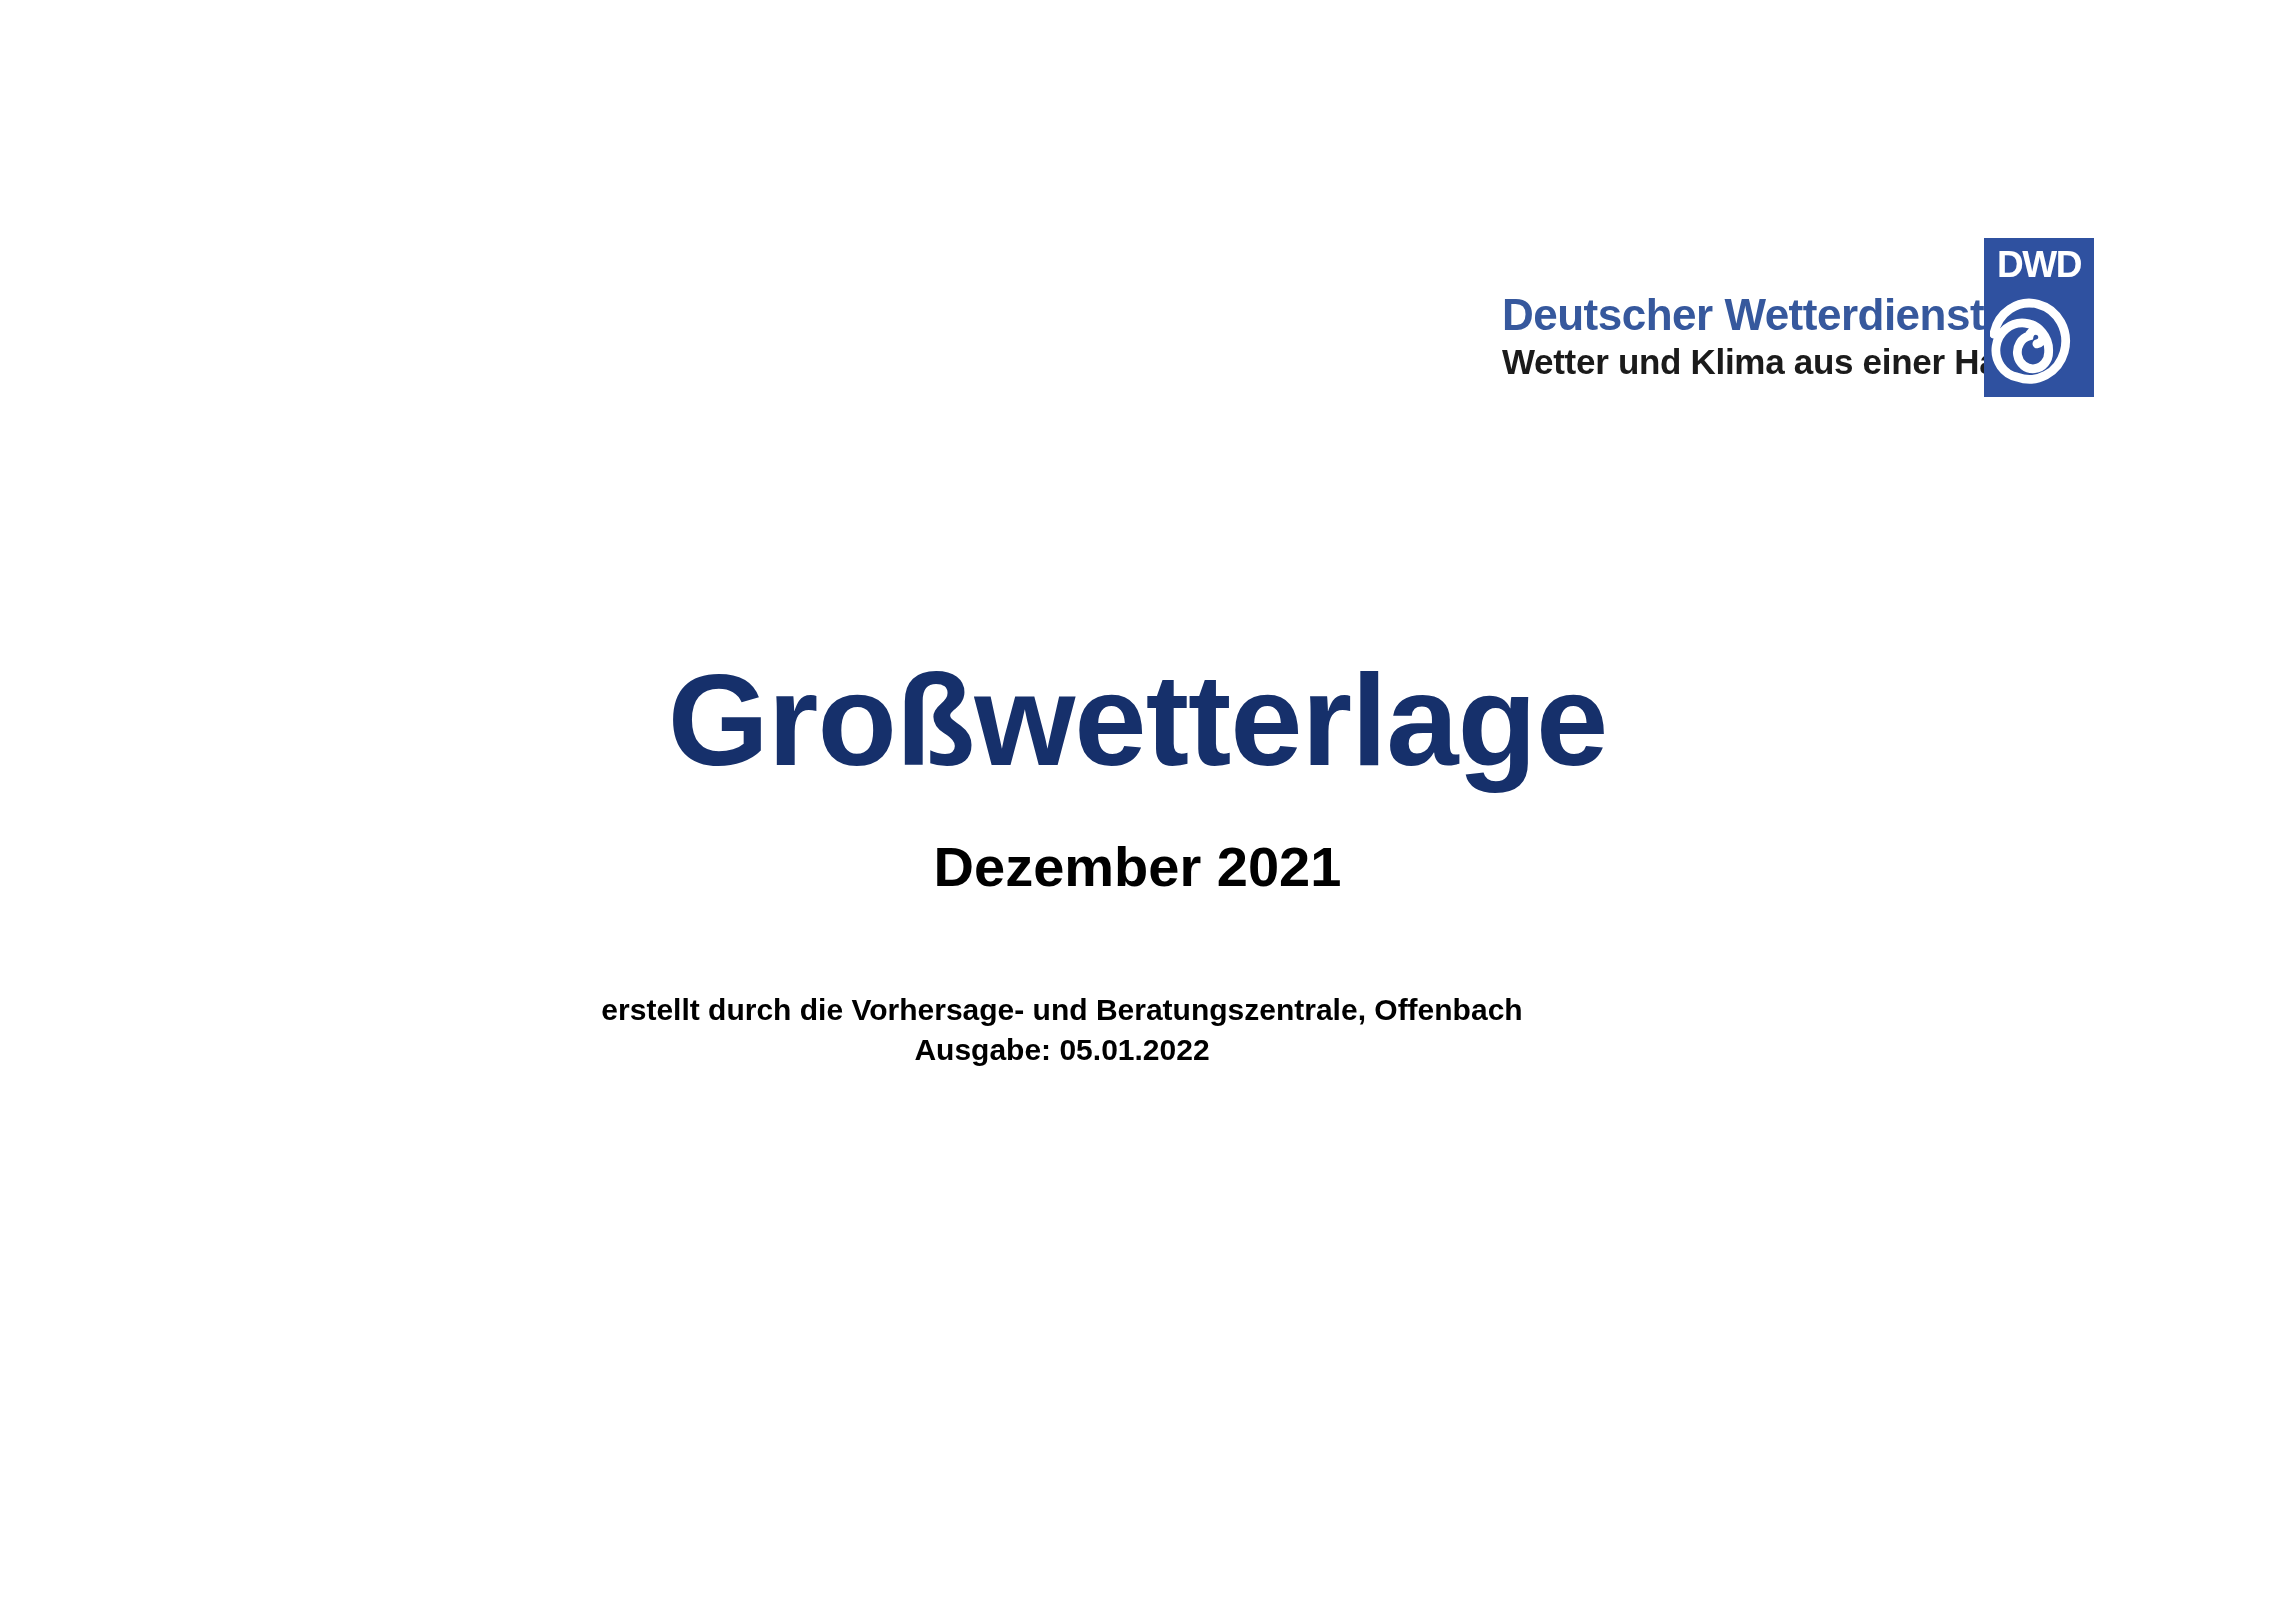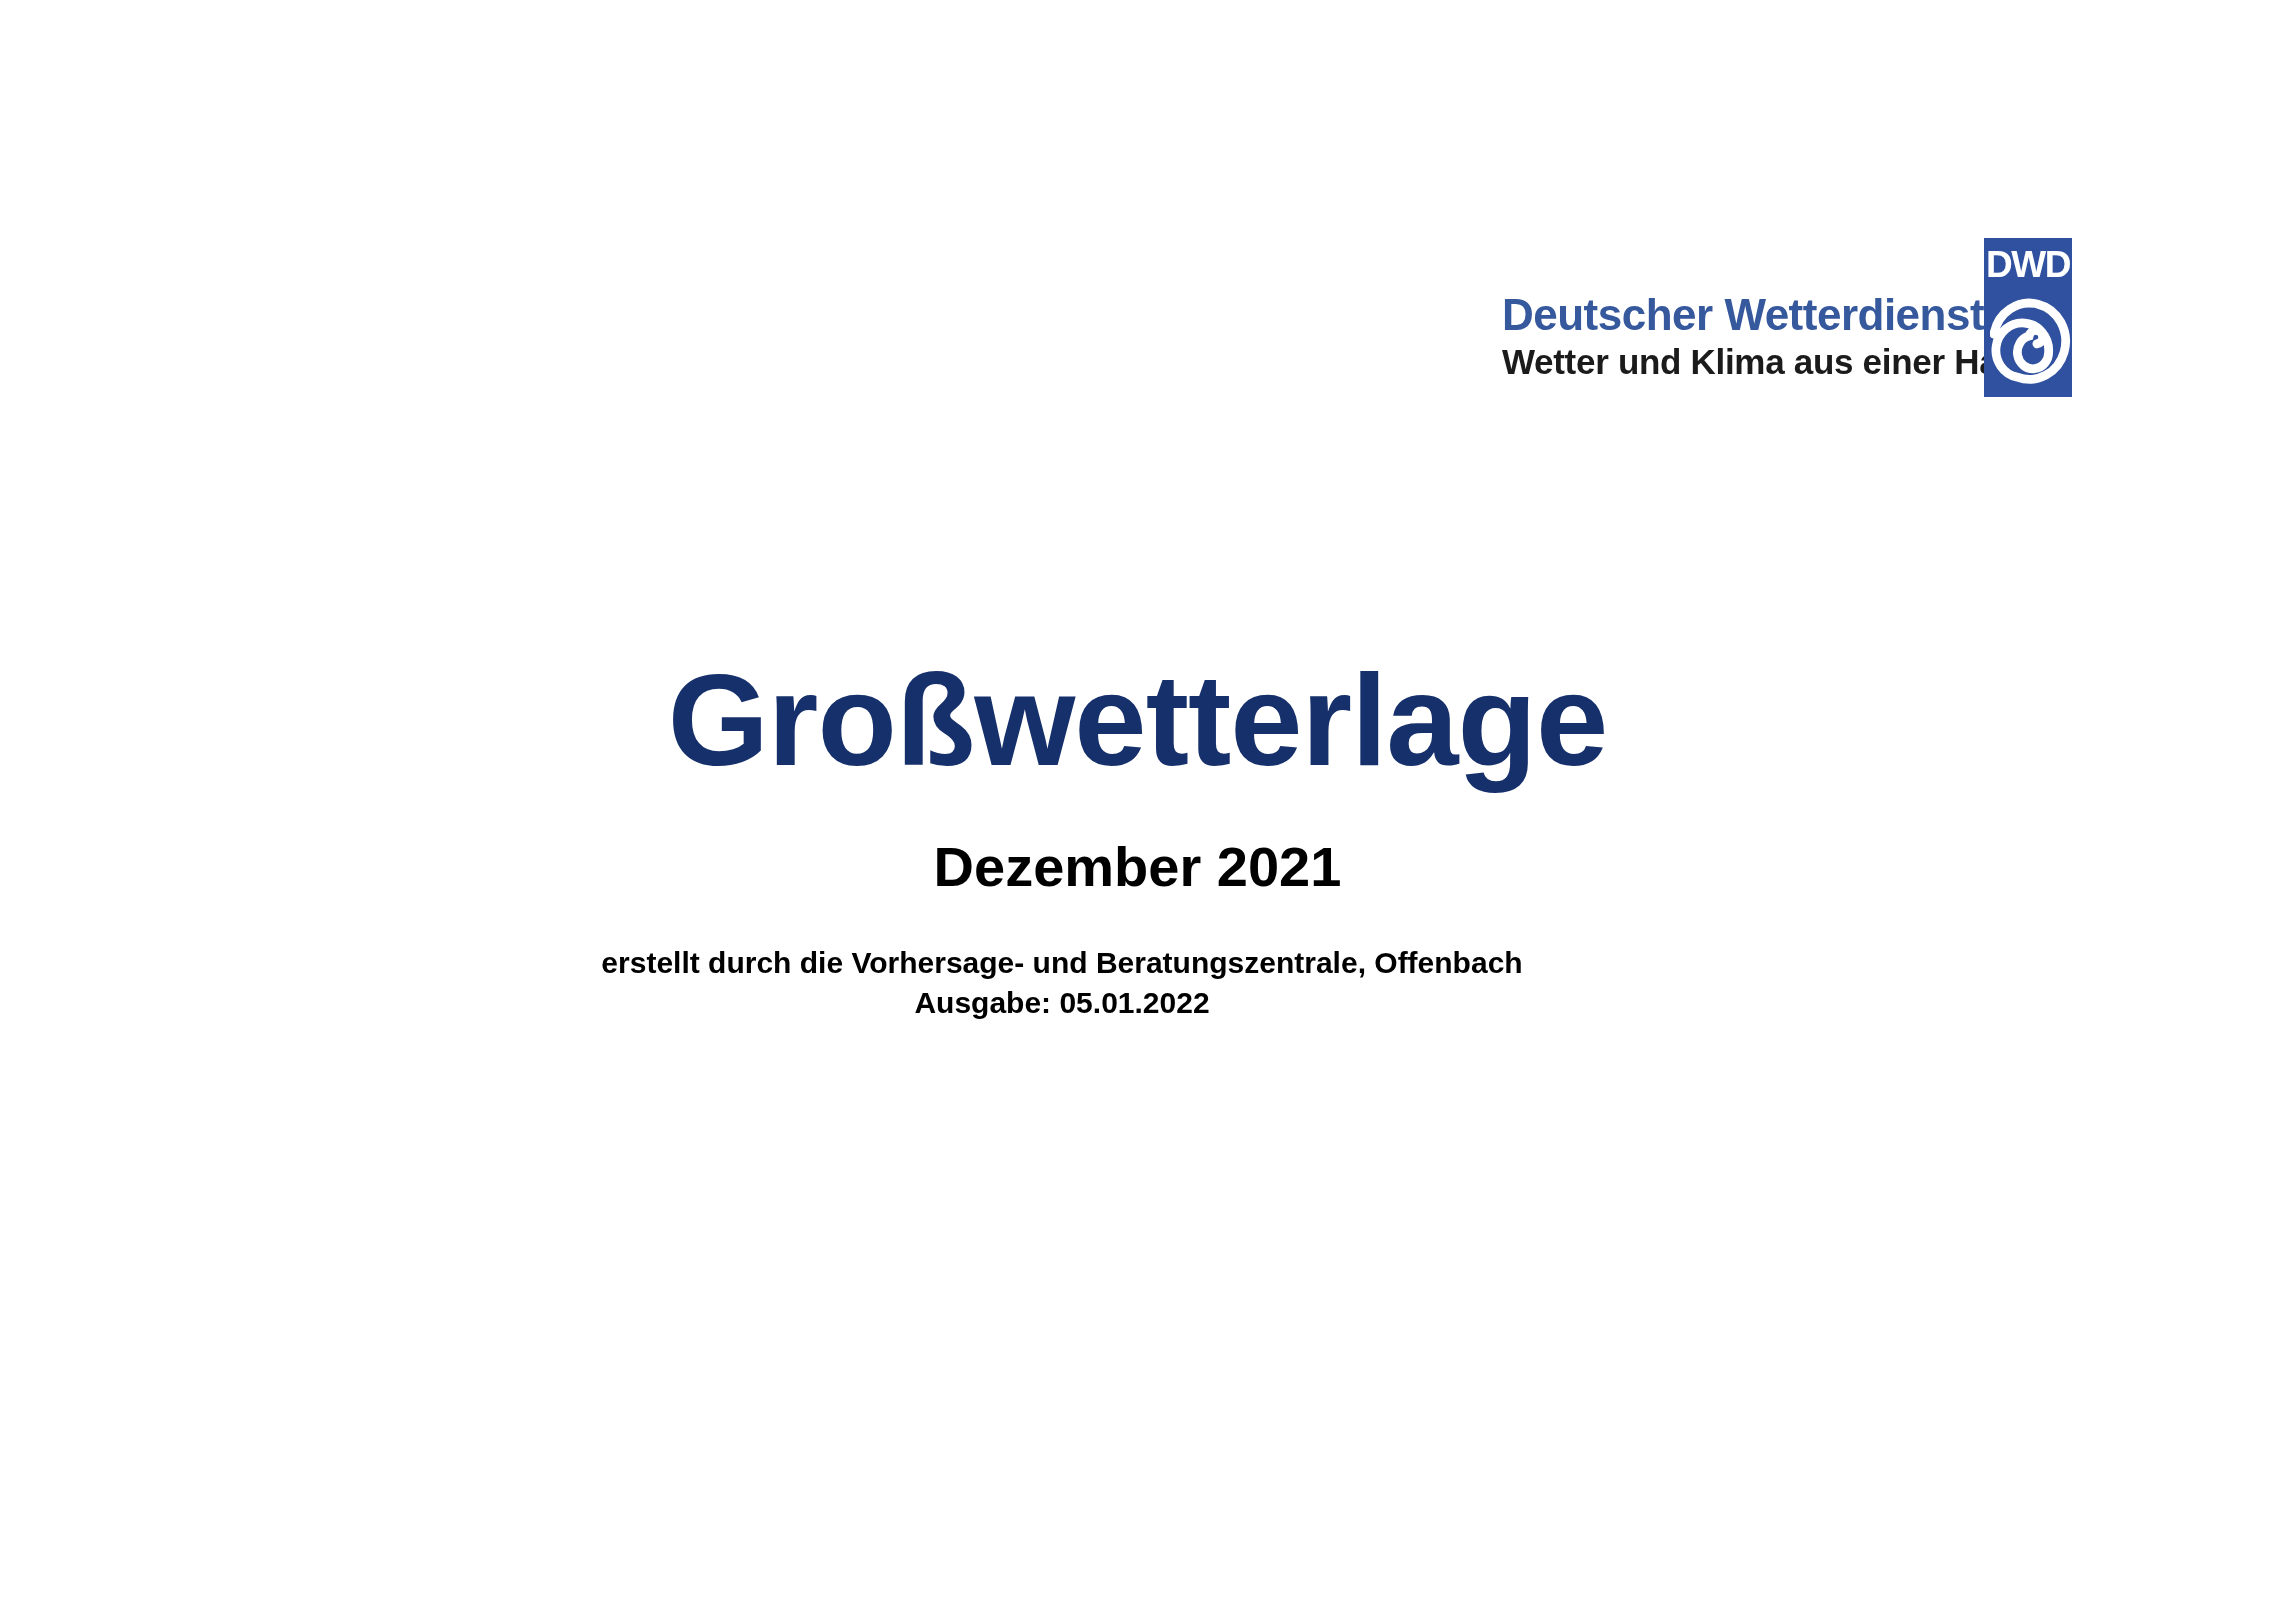--- a/index.html
+++ b/index.html
@@ -54,21 +54,21 @@
     color: #1b1b1b;
     font-size: 35px;
     font-weight: bold;
     letter-spacing: -0.3px;
     line-height: 43px;
     white-space: nowrap;
     font-family: "Liberation Sans", sans-serif;
   }
   .logo-mark {
     position: relative;
-    width: 88px;
+    width: 110px;
     height: 159px;
     background: #2f51a0;
     flex: 0 0 auto;
   }
   .logo-mark-text {
     position: absolute;
     top: 5.9px;
     left: 0;
     width: 100%;
     text-align: center;
@@ -108,21 +108,21 @@
     font-size: 56px;
     font-weight: bold;
     line-height: 69px;
     margin: 38px 0 0 0;
     font-family: "Liberation Sans", sans-serif;
   }
 
   
   .credits {
     position: absolute;
-    top: 943px;
+    top: 990px;
     left: 0;
     width: 2124px;
     text-align: center;
   }
   .credit-line {
     color: #000000;
     font-size: 30px;
     font-weight: bold;
     line-height: 40px;
     font-family: "Liberation Sans", sans-serif;

